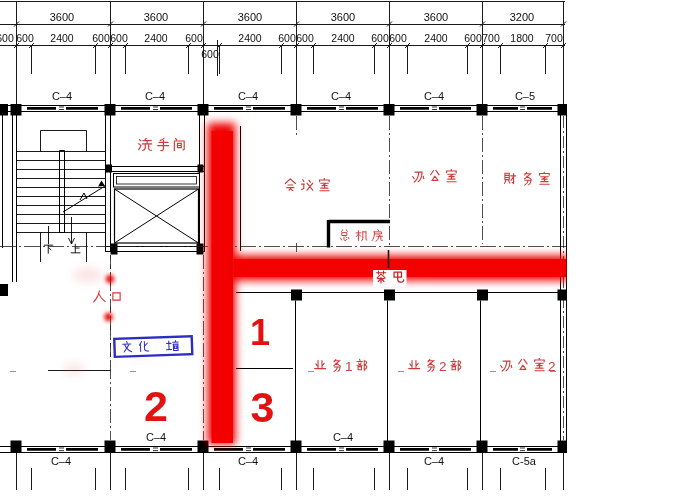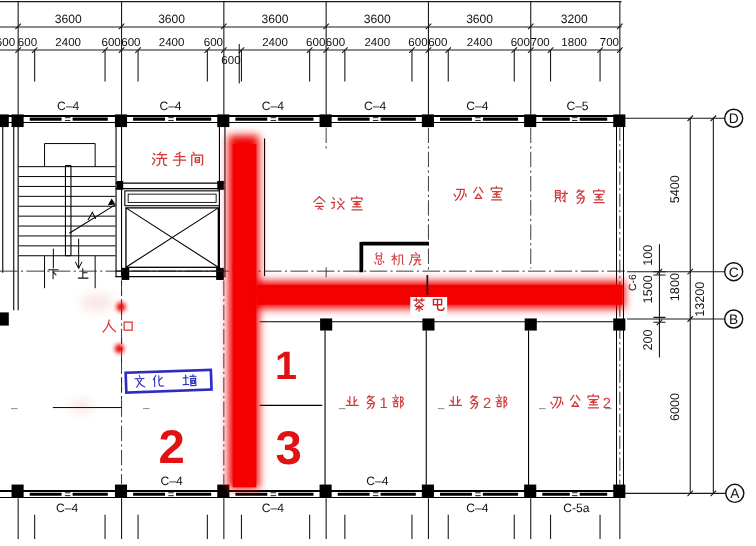--- a/index.html
+++ b/index.html
@@ -1,16 +1,16 @@
 <!DOCTYPE html>
 <html><head>
 <meta charset="utf-8">
 <style>
 html,body{margin:0;padding:0;background:#fff;}
-#plan{position:relative;width:687px;height:496px;overflow:hidden;}
+#plan{position:relative;width:567px;height:496px;overflow:hidden;}
 text{font-family:"Liberation Sans",sans-serif;}
 </style>
 </head>
 <body>
 <div id="plan">
 <svg width="687" height="496" viewBox="0 0 687 496" xmlns="http://www.w3.org/2000/svg">
 <defs>
 <filter id="b4" x="-60%" y="-60%" width="220%" height="220%">
           <feGaussianBlur stdDeviation="4"></feGaussianBlur>
         </filter>

